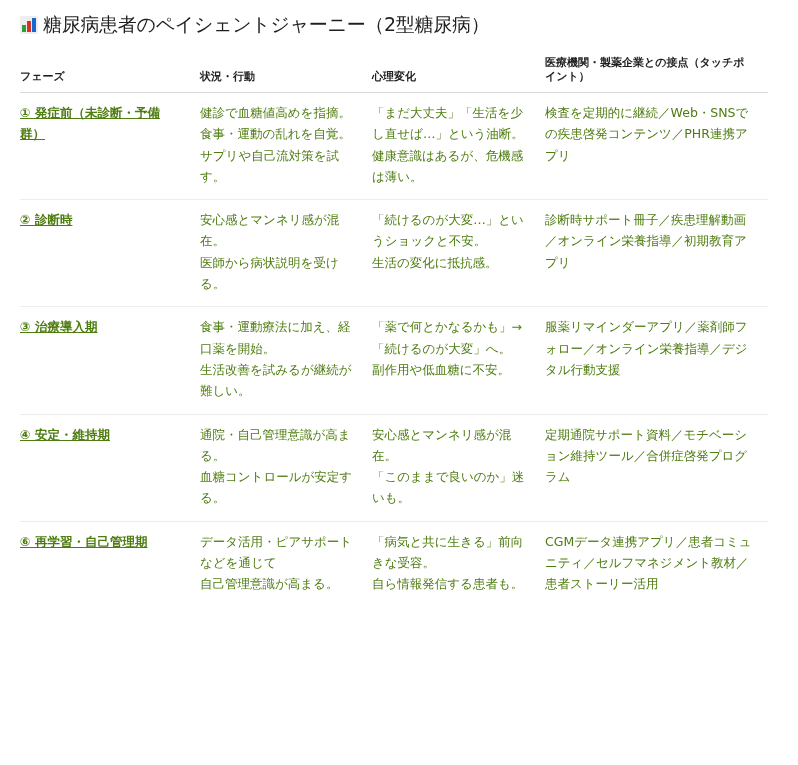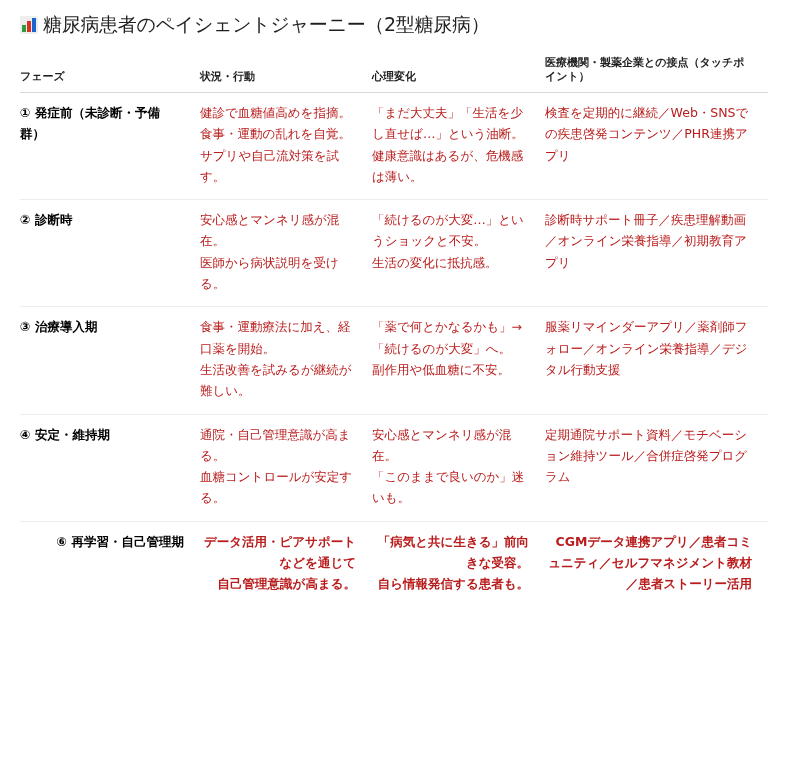--- a/index.html
+++ b/index.html
@@ -67,36 +67,36 @@
       border-bottom: 1.5px solid #d9d9d9;
       height: 30px;
       box-sizing: border-box;
     }
     tbody td {
       vertical-align: top;
       font-size: 12.5px;
       line-height: 21.3px;
       padding: 9px 16px 12px 0;
       border-bottom: 1px solid #ececec;
-      color: #b91c1c;
+      color: #4d7c0f;
     }
     tbody tr:last-child td {
       border-bottom: none;
-      text-align: right;
     }
     tbody td.phase {
       font-weight: bold;
-      color: #000000;
+      color: #4d7c0f;
+      text-decoration: underline;
     }
     .row1 td { height: 83px; }
     .row2 td { height: 84px; }
     .row3 td { height: 84px; }
     .row4 td { height: 84px; }
     .row5 td { height: 84px; }
-    .row6 td { height: 100px; font-weight: bold; }
+    .row6 td { height: 100px; }
     .line { display: block; }
   </style>
 </head>
 <body>
 
 <div class="page">
   <div class="title">
     <span class="title-icon">
       <span class="bar-g"></span>
         <span class="bar-r"></span>

